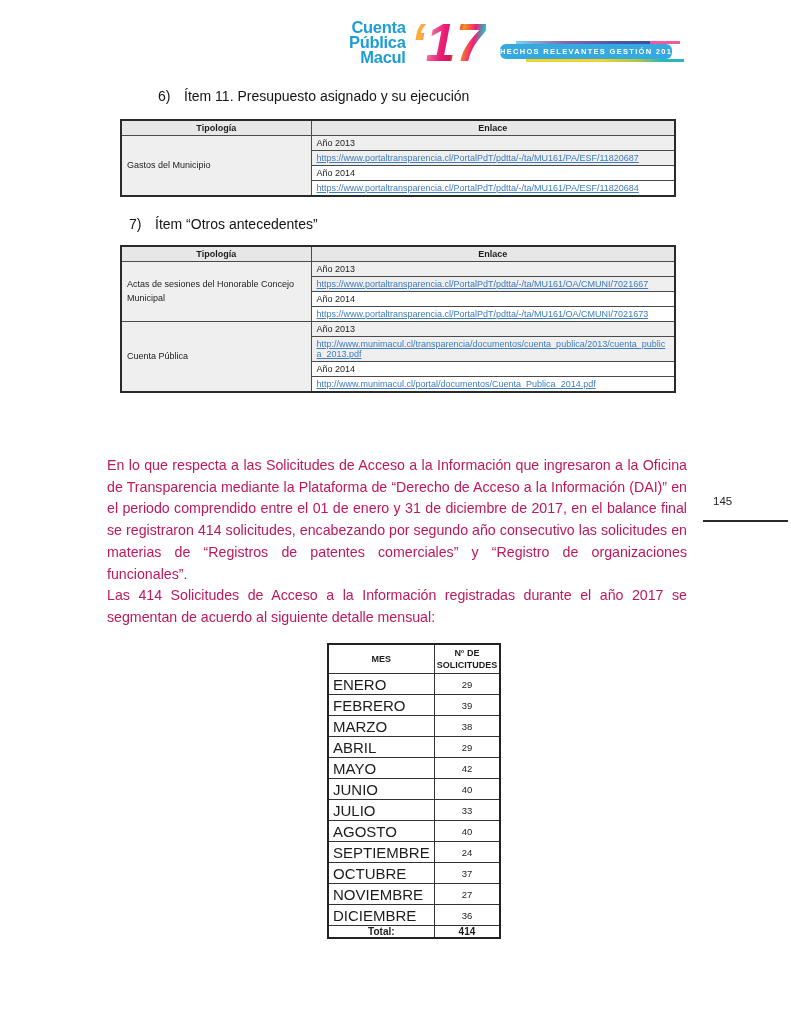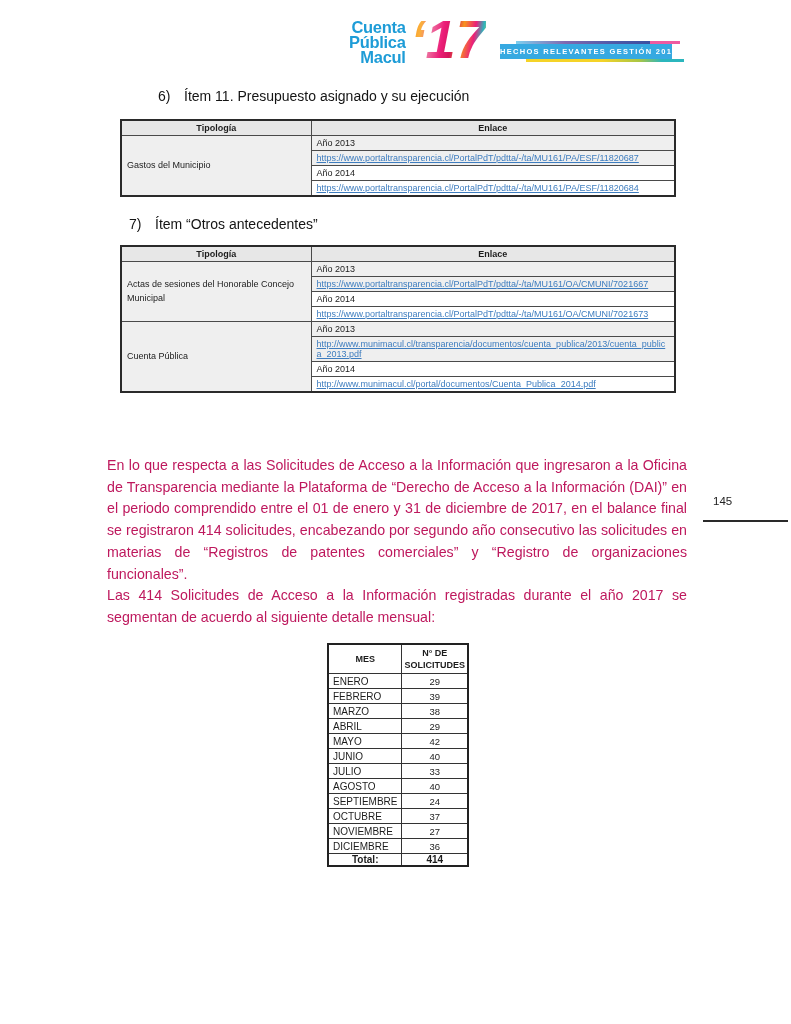--- a/index.html
+++ b/index.html
@@ -1,28 +1,28 @@
 <!DOCTYPE html>
 <html><head>
 <meta charset="utf-8">
 <style>
   * { margin:0; padding:0; box-sizing:border-box; }
   html,body { background:#ffffff; }
   body { font-family:"Liberation Sans", sans-serif; color:#1c1c1c; }
   .page { position:relative; width:791px; height:1024px; background:#ffffff; overflow:hidden; }
 
   
-  .logo { position:absolute; top:13px; left:349px; display:flex; align-items:center; gap:5px; }
+  .logo { position:absolute; top:13px; left:349px; display:flex; align-items:flex-end; gap:5px; }
   .logo-words { margin-top:7px; text-align:right; font-weight:700; font-size:16.5px; line-height:15px; color:#1E9CD7; letter-spacing:-0.3px; }
   .logo-year { font-size:54px; line-height:46px; font-weight:800; font-style:italic;
                background:linear-gradient(100deg,#F7941D 0%,#FBB03B 14%,#EC6E9E 28%,#EC1E79 42%,#D4145A 54%,#F7931E 66%,#EC1E79 80%,#2BB6BD 90%,#FFD23F 100%);
                -webkit-background-clip:text; background-clip:text; color:transparent; }
   .ribbon { position:absolute; left:500px; top:44px; width:172px; height:15px; background:#36A9E1;
             color:#ffffff; font-size:7.5px; font-weight:700; letter-spacing:1.3px;
-            text-align:center; line-height:15px; white-space:nowrap; }
+            text-align:center; line-height:15px; white-space:nowrap;border-radius:6px; }
   .ribbon::before { content:""; position:absolute; top:-3px; left:16px; right:-8px; height:3px;
             background:linear-gradient(90deg,#7FD0EF 0%,#8169B0 30%,#4D5AA8 60%,#3B4FA0 82%,#EF5BA1 82%,#EF5BA1 100%); }
   .ribbon::after { content:""; position:absolute; bottom:-3px; left:26px; right:-12px; height:3px;
             background:linear-gradient(90deg,#F5D328 0%,#F5D328 48%,#A8C545 72%,#2BB6BD 86%,#2BB6BD 100%); }
 
   
   .item-heading { position:absolute; font-size:14px; color:#141414; }
   .item-heading .num { display:inline-block; width:26px; }
   #item6 { left:129px; top:88px;margin-left:29px; }
   #item7 { left:129px; top:216px; }
@@ -48,21 +48,21 @@
   
   .pagenum { position:absolute; left:703px; top:495px; width:85px; font-size:11.5px; color:#222;
              border-bottom:2px solid #2a2a2a; padding:0 0 13px 10px; }
 
   
   .month-table { position:absolute; left:327px; top:643px; border-collapse:collapse; border:2px solid #222; font-size:10px; table-layout:fixed; }
   .month-table td, .month-table th { border:1px solid #333; }
   .month-table th { font-size:9px; font-weight:700; text-align:center; padding:2px 2px; height:27px; line-height:1.35; }
   .month-table .c-mes { width:72px;margin-top:44px; }
   .month-table .c-n { width:62px; }
-  .month-table td.mes { padding:1.5px 4px; height:14px; font-size:10px; }
+  .month-table td.mes { padding:1.5px 4px; height:14px; font-size:15px; }
   .month-table td.val { text-align:center; font-size:9.5px;margin-top:39px; }
   .month-table tr.total td { font-weight:700; text-align:center; font-size:10px; }
 </style>
 </head>
 <body>
 
 <div class="page">
 
   <div class="logo">
     <div class="logo-words">

